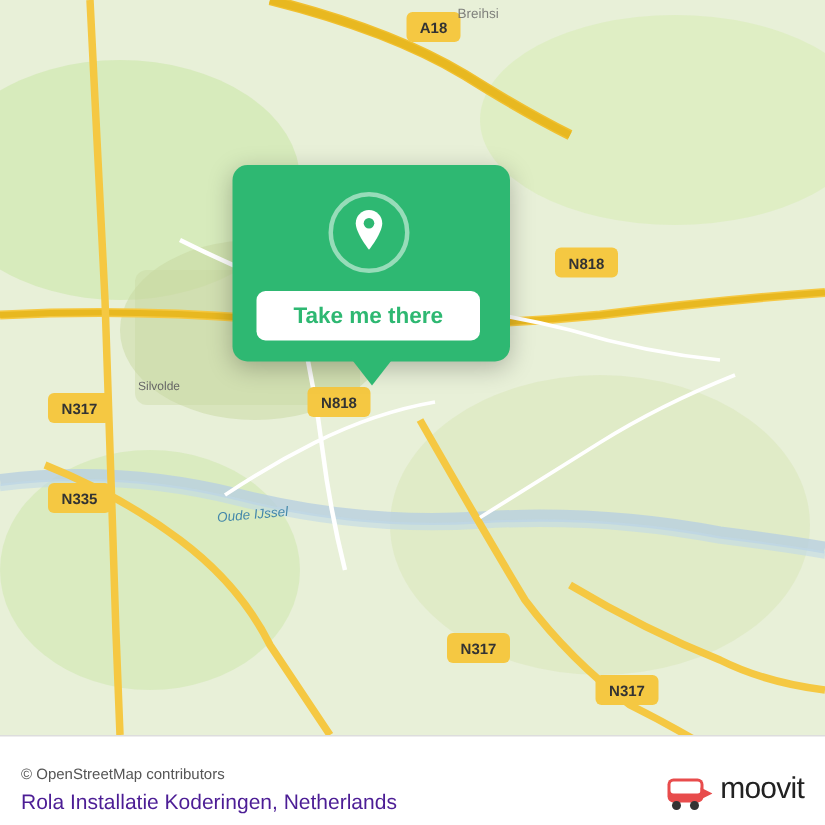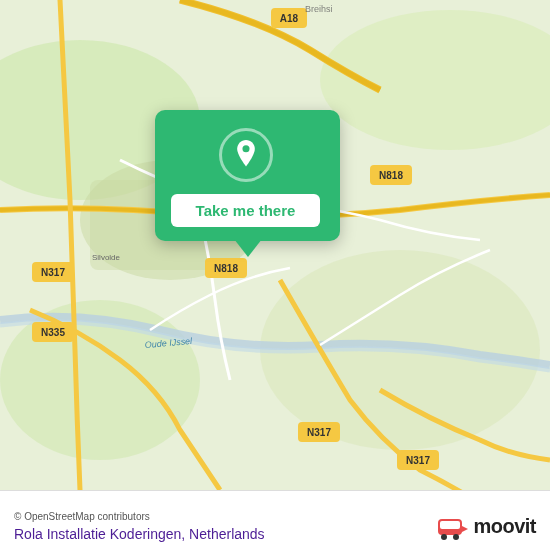--- a/index.html
+++ b/index.html
@@ -120,21 +120,21 @@
       gap: 5px;
     }
 
     #moovit-icon {
       width: 32px;
       height: 32px;
     }
 
     #moovit-text {
       font-size: 20px;
-      font-weight: 700;
+      font-weight: 400;
       color: #222;
       letter-spacing: -0.5px;
     }
   </style>
 </head>
 <body>
 
 <div id="map-container">
   <svg id="map-bg" viewBox="0 0 550 490" xmlns="http://www.w3.org/2000/svg">
 

